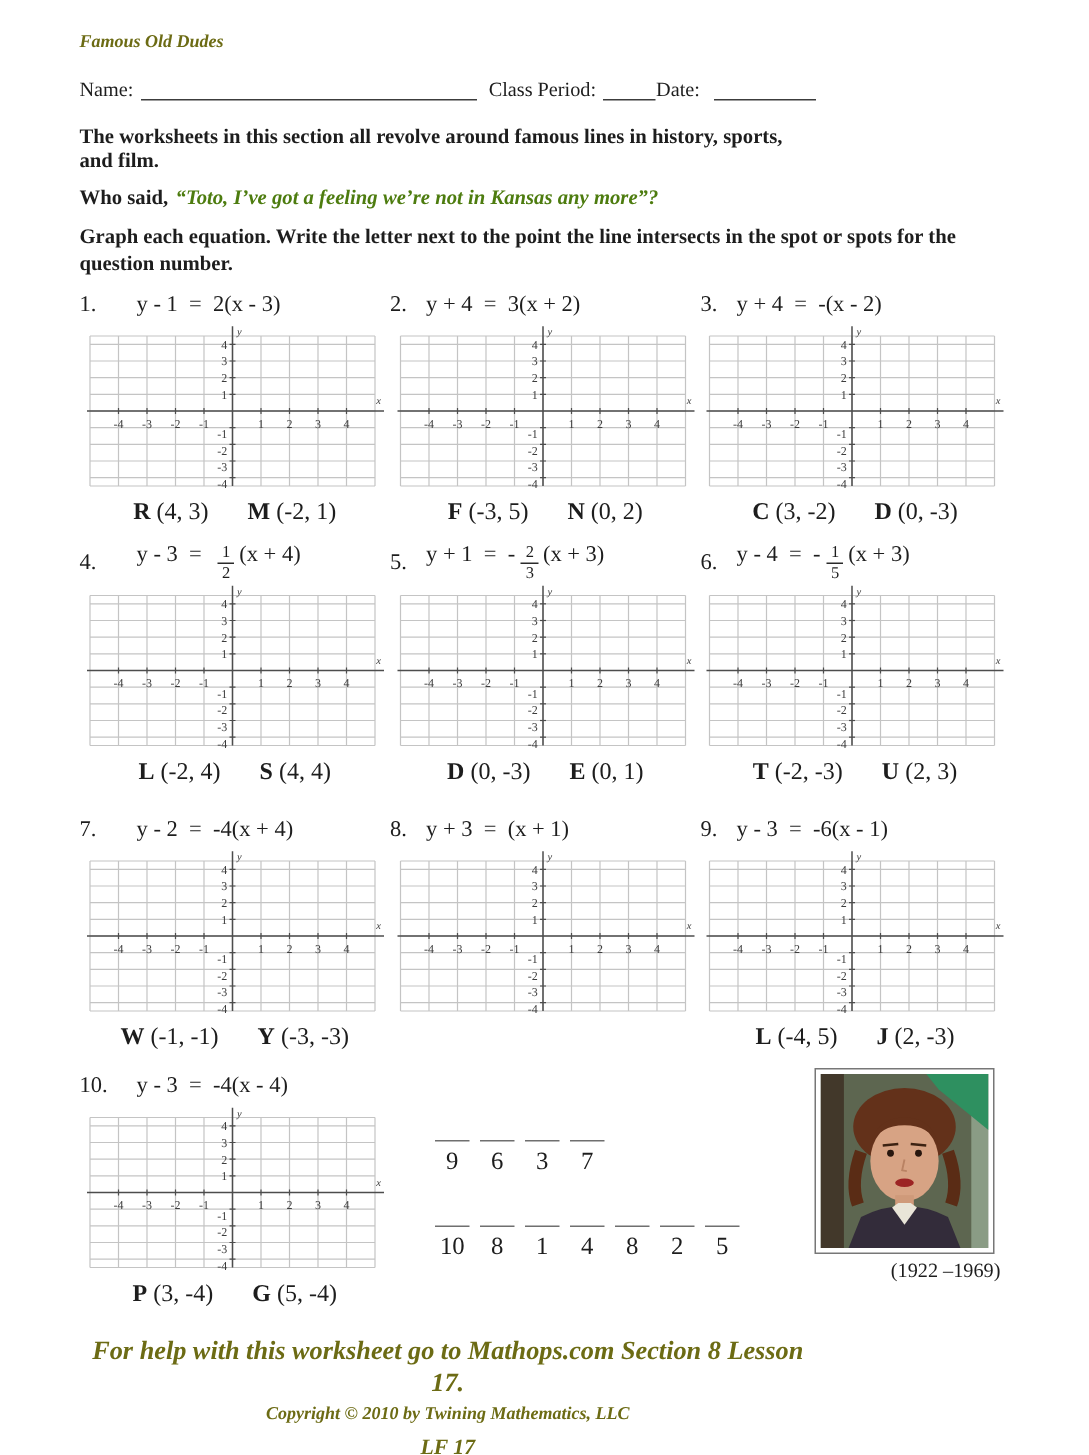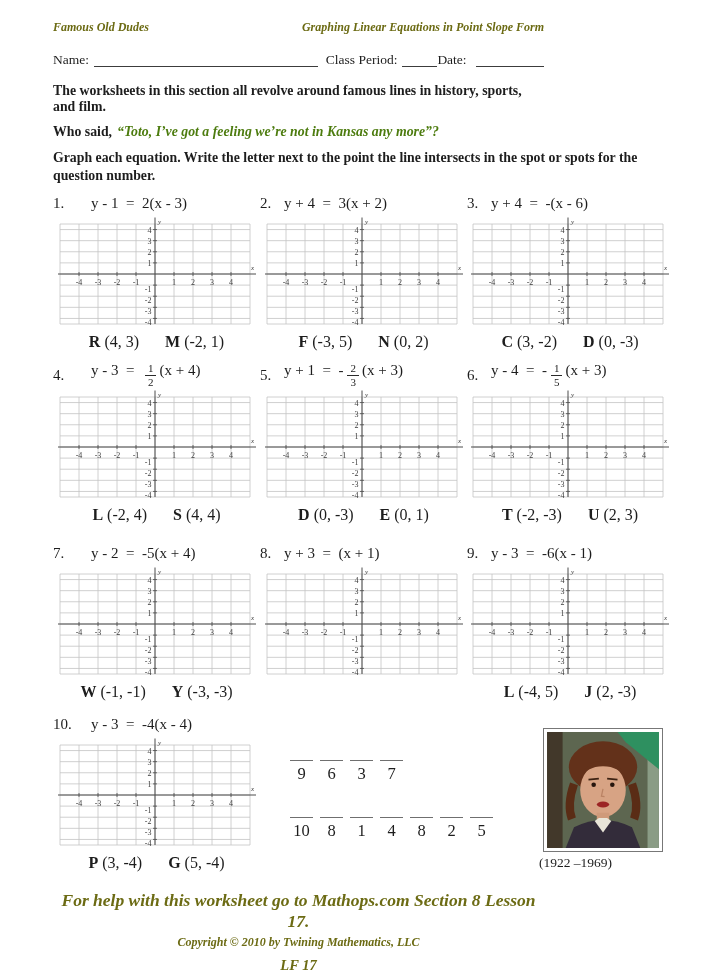--- a/index.html
+++ b/index.html
@@ -49,39 +49,38 @@
   .ans-letter { font-weight: bold; }
 
   
   .aux { grid-column: 2 / 4; display: flex; }
   .blanks-col { margin-top: 48px; margin-left: 30px; }
   .blank-row { display: flex; gap: 7px; margin-bottom: 33px; }
   .slot { display: flex; flex-direction: column; align-items: center; width: 23px; }
   .slot-line { width: 100%; border-top: 1.7px solid #6f6f6f; height: 4px; }
   .slot-num { font-size: 16.5px; }
 
-  .photo-col { margin-left: 46px; margin-top: 16px; width: 128px; text-align: left; }
+  .photo-col { margin-left: 46px; margin-top: 0; width: 128px; text-align: right; }
   .photo-frame { width: 120px; height: 124px; border: 1px solid #777; background: #fff; padding: 3px; margin: 0 auto; }
   .photo-frame svg { display: block; width: 112px; height: 116px; }
   .photo-caption { font-size: 13.5px; margin-top: 3px; }
 
   
   .footer { text-align: center; margin-top: 16px; }
   .f-help { font-size: 17.5px; font-weight: bold; font-style: italic; color: #6c6b14; }
   .f-copy { font-size: 12px; font-weight: bold; font-style: italic; color: #6c6b14; margin-top: 3px; }
   .f-code { font-size: 14.5px; font-weight: bold; font-style: italic; color: #6c6b14; margin-top: 7px; }
 </style>
 </head>
 <body>
 
 <div class="page">
 
   <div class="header">
     <span class="hdr-txt">Famous Old Dudes</span>
-    <span class="hdr-txt">Graphing Linear Equations in Point Slope Form</span>
   </div>
 
   <div class="name-row">
     <span>Name:</span>
     <span class="blankline name-blank"></span>
     <span>Class Period:</span>
     <span class="blankline class-blank"></span>
     <span>Date:</span>
     <span class="blankline date-blank"></span>
   </div>
@@ -237,21 +236,21 @@
         <div class="ans-line">
           <span class="ans"><b class="ans-letter">F</b><span class="ans-point">&nbsp;(-3, 5)</span></span>
           <span class="ans"><b class="ans-letter">N</b><span class="ans-point">&nbsp;(0, 2)</span></span>
         </div>
       </div>
       <div class="problem">
         <div class="eq-line">
           <span class="pnum">3.</span>
           <span class="eq">
             <span>y + 4&nbsp; = &nbsp;</span>
-            <span>-(x - 6)</span>
+            <span>-(x - 2)</span>
           </span>
         </div>
         <svg viewBox="0 0 200 114" class="graph">
           <line x1="3" y1="7" x2="3" y2="107" stroke="#c4c4c4" stroke-width="0.8"></line>
           <line x1="22" y1="7" x2="22" y2="107" stroke="#c4c4c4" stroke-width="0.8"></line>
           <line x1="41" y1="7" x2="41" y2="107" stroke="#c4c4c4" stroke-width="0.8"></line>
           <line x1="60" y1="7" x2="60" y2="107" stroke="#c4c4c4" stroke-width="0.8"></line>
           <line x1="79" y1="7" x2="79" y2="107" stroke="#c4c4c4" stroke-width="0.8"></line>
           <line x1="98" y1="7" x2="98" y2="107" stroke="#c4c4c4" stroke-width="0.8"></line>
           <line x1="117" y1="7" x2="117" y2="107" stroke="#c4c4c4" stroke-width="0.8"></line>
@@ -543,21 +542,21 @@
         <div class="ans-line">
           <span class="ans"><b class="ans-letter">T</b><span class="ans-point">&nbsp;(-2, -3)</span></span>
           <span class="ans"><b class="ans-letter">U</b><span class="ans-point">&nbsp;(2, 3)</span></span>
         </div>
       </div>
       <div class="problem">
         <div class="eq-line">
           <span class="pnum wide">7.</span>
           <span class="eq">
             <span>y - 2&nbsp; = &nbsp;</span>
-            <span>-5(x + 4)</span>
+            <span>-4(x + 4)</span>
           </span>
         </div>
         <svg viewBox="0 0 200 114" class="graph">
           <line x1="3" y1="7" x2="3" y2="107" stroke="#c4c4c4" stroke-width="0.8"></line>
           <line x1="22" y1="7" x2="22" y2="107" stroke="#c4c4c4" stroke-width="0.8"></line>
           <line x1="41" y1="7" x2="41" y2="107" stroke="#c4c4c4" stroke-width="0.8"></line>
           <line x1="60" y1="7" x2="60" y2="107" stroke="#c4c4c4" stroke-width="0.8"></line>
           <line x1="79" y1="7" x2="79" y2="107" stroke="#c4c4c4" stroke-width="0.8"></line>
           <line x1="98" y1="7" x2="98" y2="107" stroke="#c4c4c4" stroke-width="0.8"></line>
           <line x1="117" y1="7" x2="117" y2="107" stroke="#c4c4c4" stroke-width="0.8"></line>

